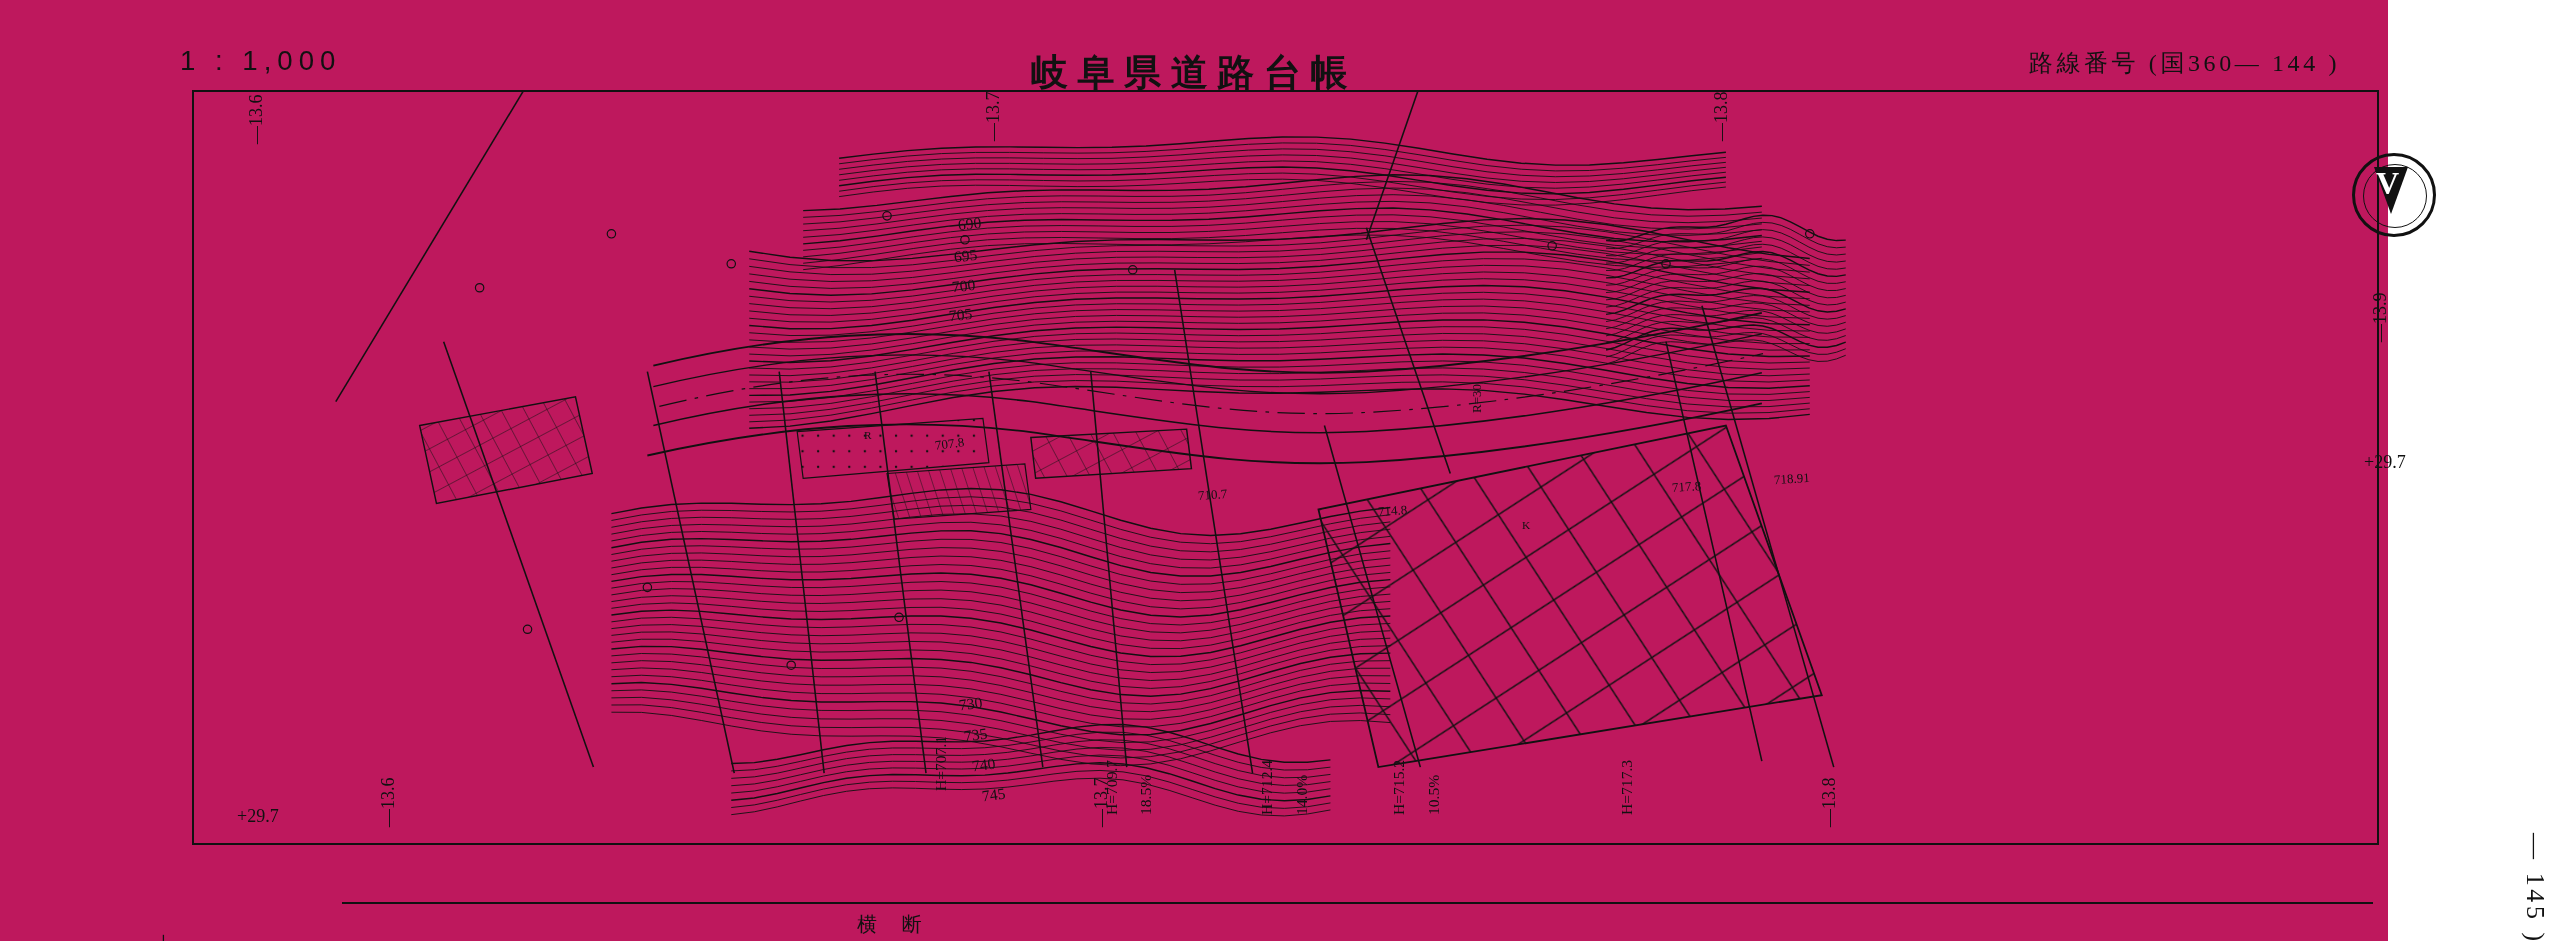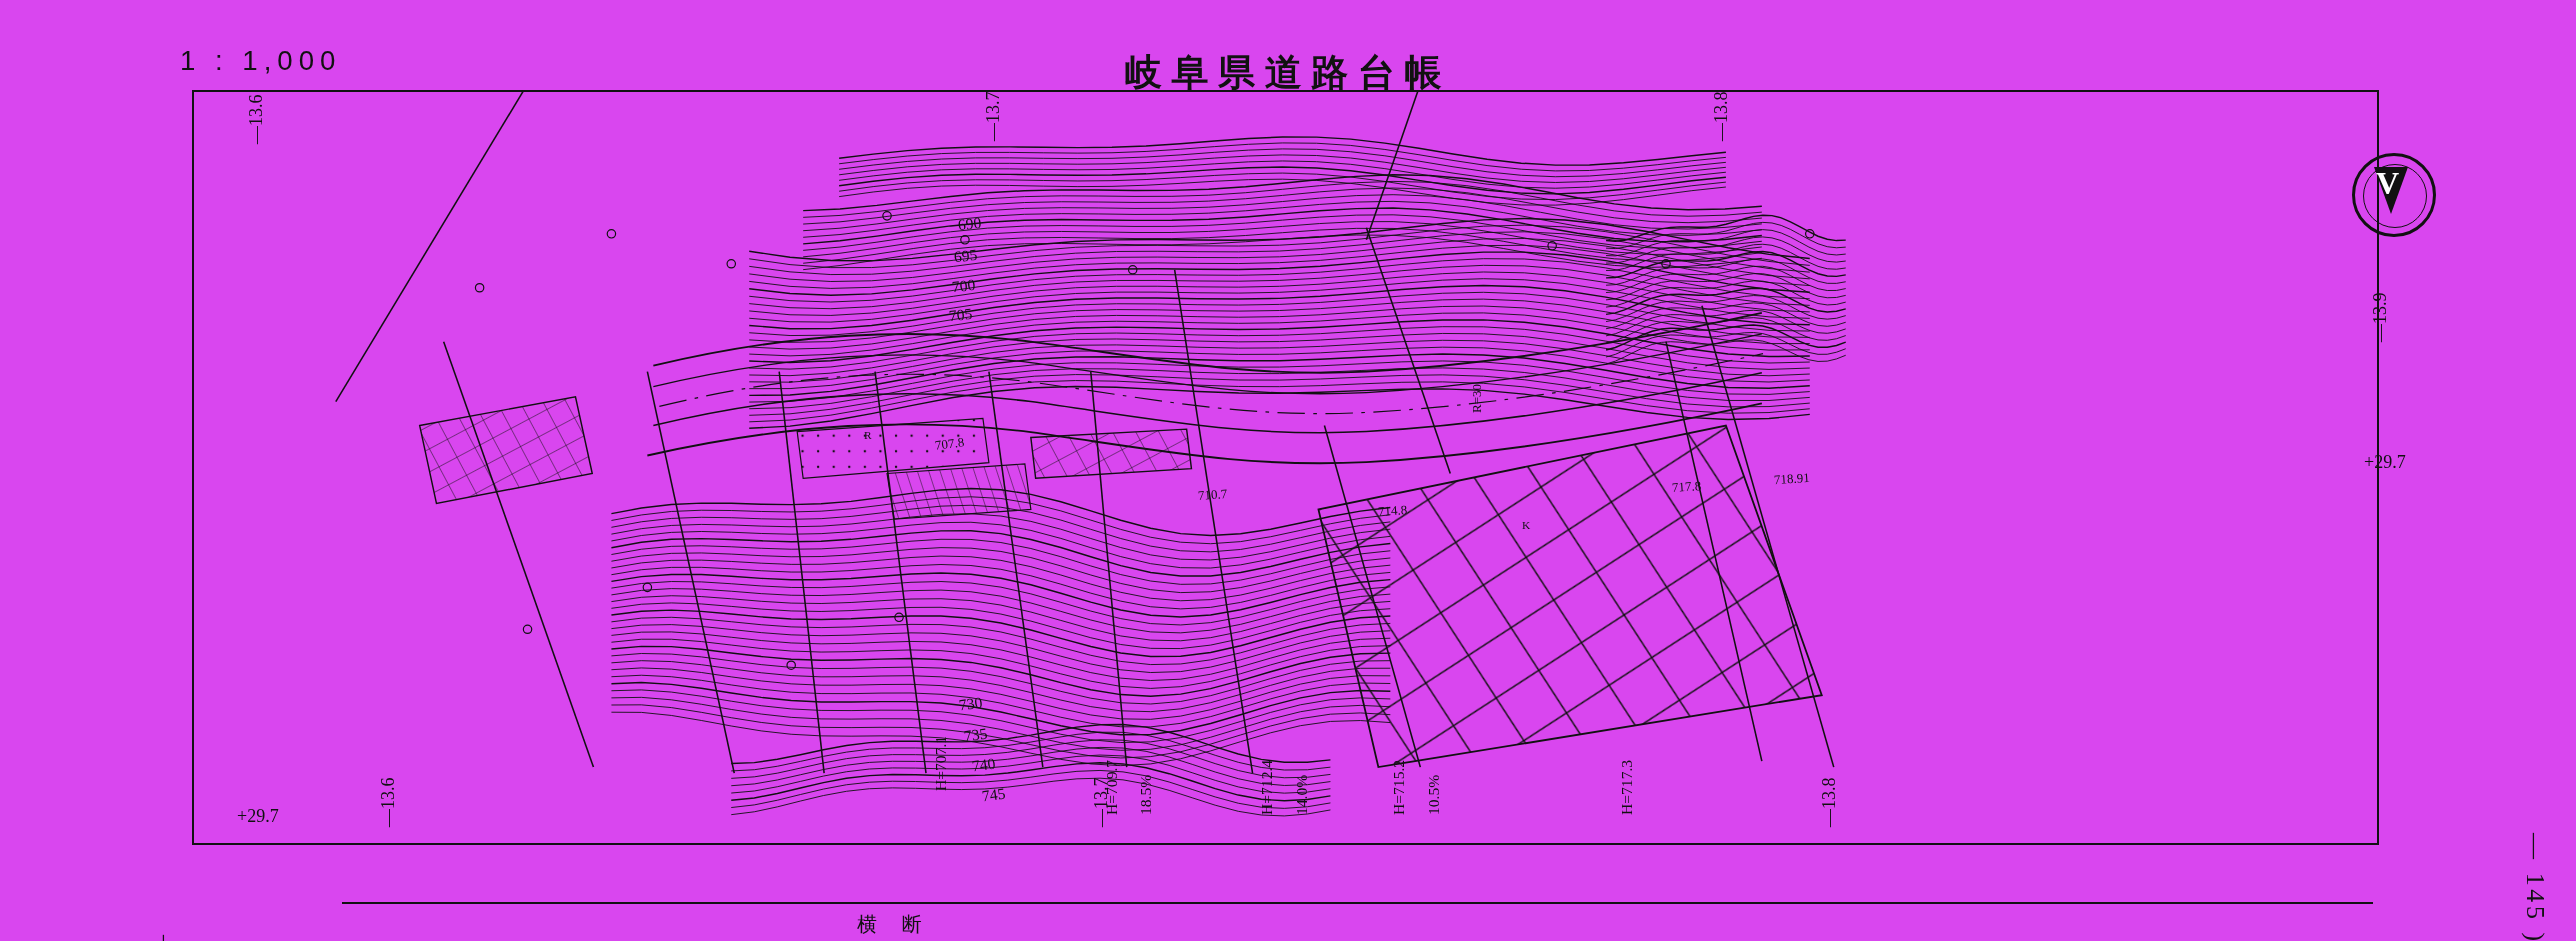--- a/index.html
+++ b/index.html
@@ -1,18 +1,18 @@
 <!DOCTYPE html>
 <html style="font-size:9.6px"><head>
 <meta charset="utf-8">
 <style>
   html,body{margin:0;padding:0;background:#ffffff;}
   body{width:2576px;height:942px;position:relative;overflow:hidden;
        font-family:"Liberation Serif",serif;color:#111;}
-  .sheet{position:absolute;left:0;top:0;width:2576px;height:942px;background:#d946ef;}
+  .sheet{position:absolute;left:0;top:0;width:2388px;height:942px;background:#be185d;}
 
   
   .scale-label{position:absolute;left:180px;top:45px;font-size:27.6px;letter-spacing:6px;
                font-family:"Liberation Sans",sans-serif;}
   .title{position:absolute;left:0;right:0;top:35px;text-align:center;font-size:37px;
          font-weight:bold;letter-spacing:9.6px;font-family:"Liberation Serif",serif;margin-top:13px;}
   .route-no{position:absolute;right:48px;top:47px;font-size:24px;letter-spacing:3.6px;
             font-family:"Liberation Serif",serif;}
 
   
@@ -49,20 +49,21 @@
 
   .bottom-note{position:absolute;left:857px;top:911px;font-size:20px;letter-spacing:2.4px;}
 </style>
 </head>
 <body>
 
 <div class="sheet">
 
   <div class="scale-label">1 : 1,000</div>
   <div class="title">岐阜県道路台帳</div>
+  <div class="route-no">路線番号 (国360― 144 )</div>
 
   <div class="frame"></div>
   <div class="frame-bottom-strip"></div>
 
   <div class="compass"></div>
   <div class="compass-needle"></div>
   <div class="compass-v">V</div>
 
   <div class="vtext rot90b sheet-left">― 143 )</div>
   <div class="vtext rot90b sheet-right" style="left:2550px;top:833px;">― 145 )</div>

